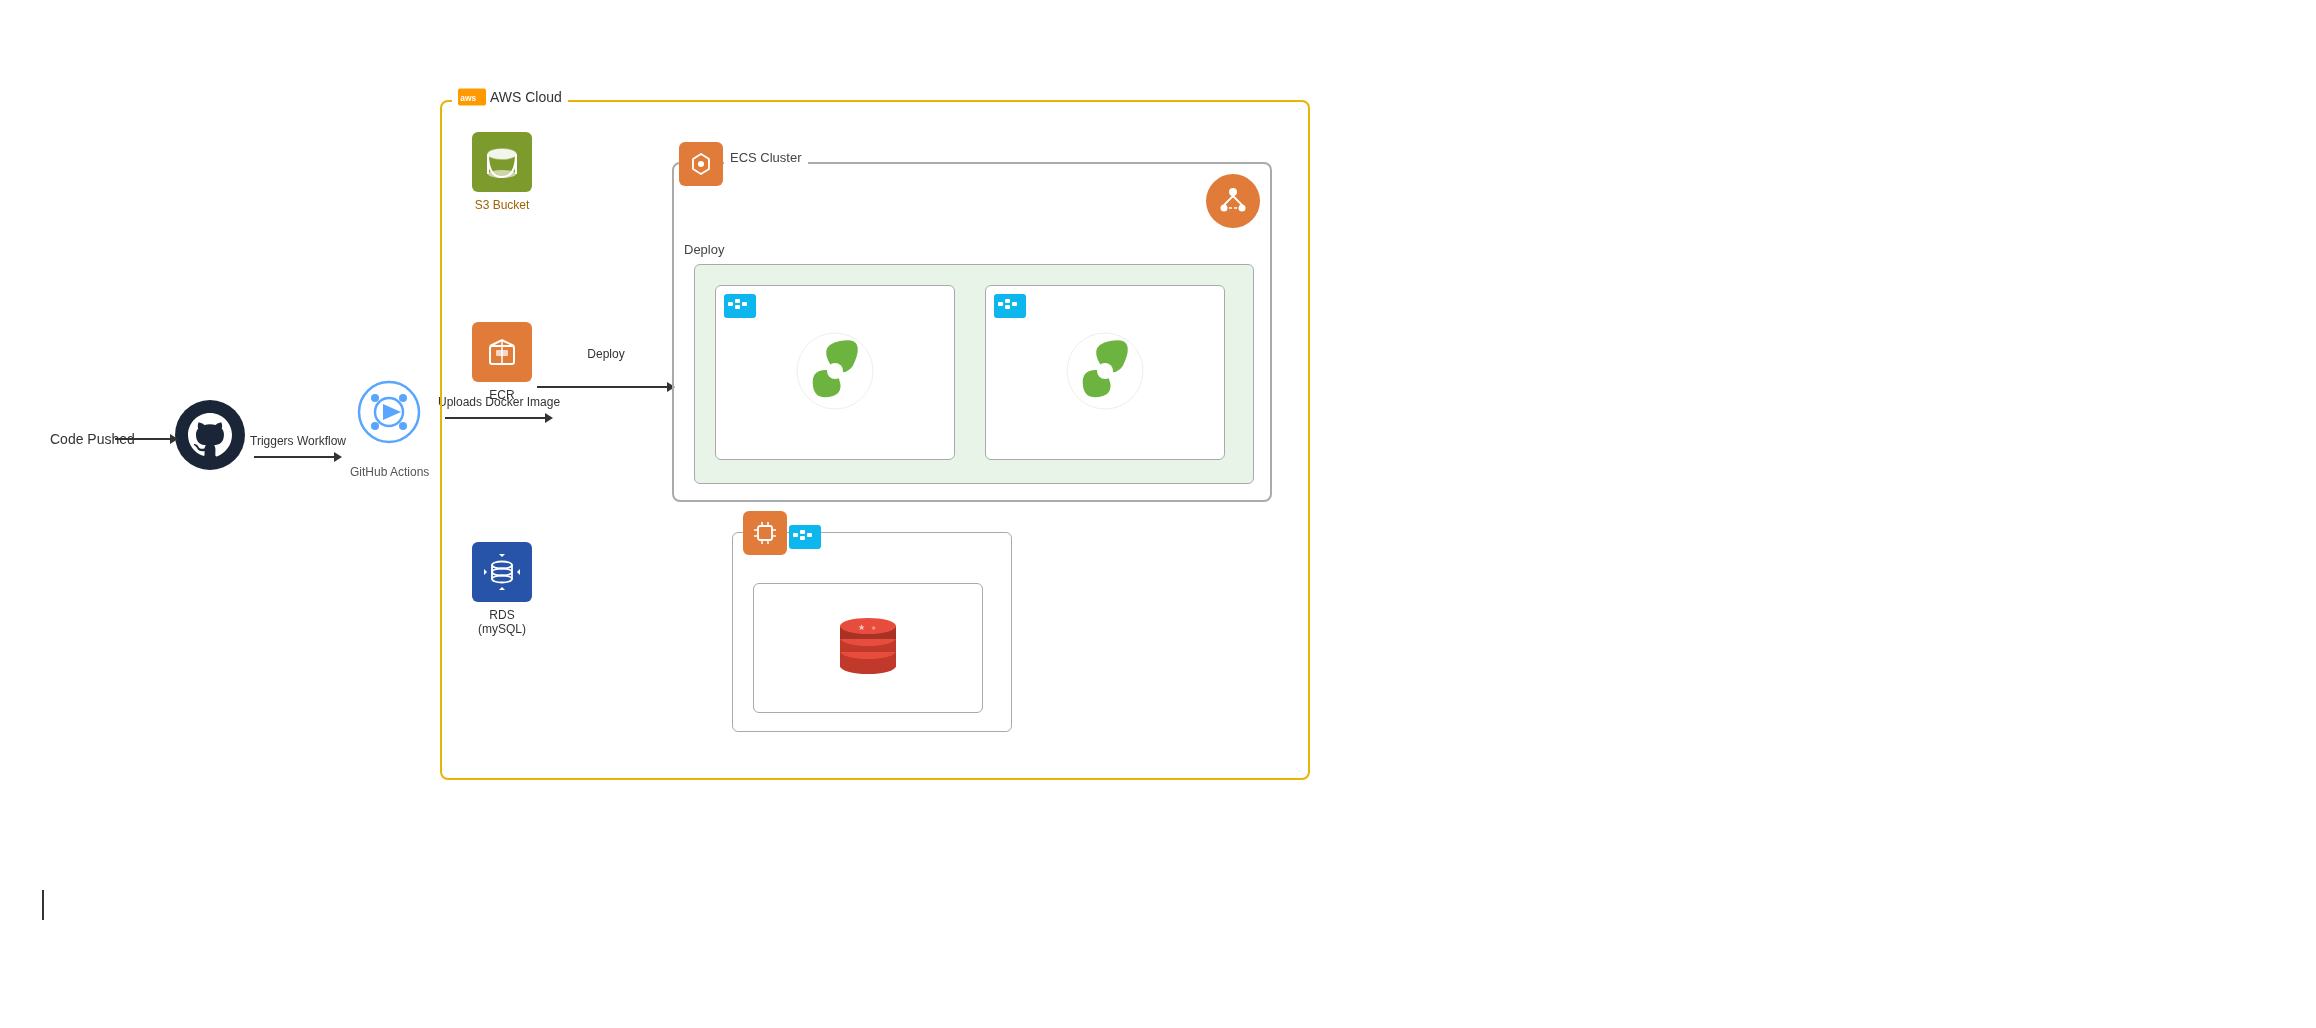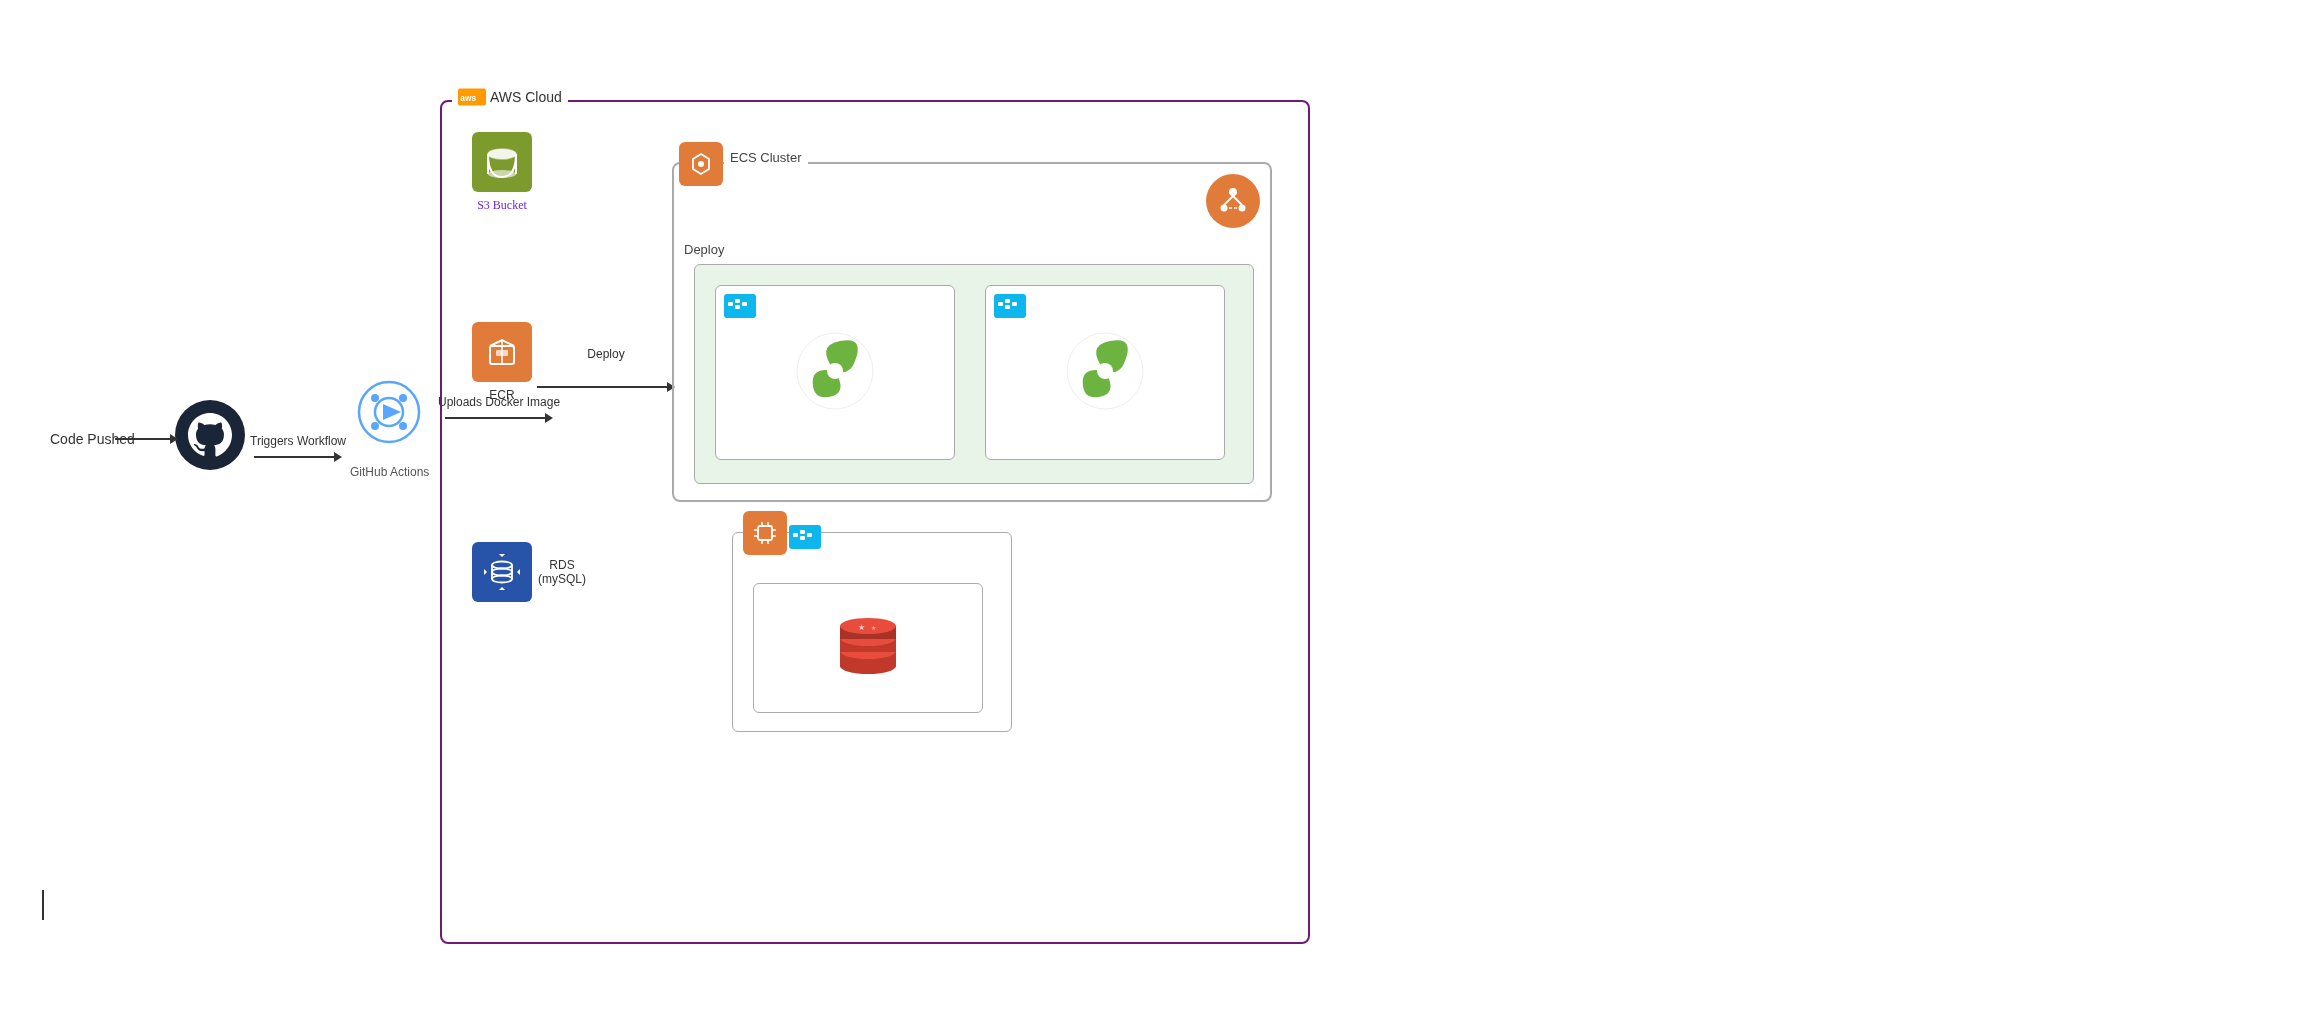--- a/index.html
+++ b/index.html
@@ -19,22 +19,22 @@
       width: 2270px;
       height: 940px;
     }
 
     
     .aws-cloud {
       position: absolute;
       top: 60px;
       left: 420px;
       width: 870px;
-      height: 844px;
-      border: 2px solid #701a75;
+      height: 680px;
+      border: 2px solid #eab308;
       border-radius: 8px;
     }
 
     .aws-badge {
       position: absolute;
       top: -14px;
       left: 10px;
       display: flex;
       align-items: center;
       gap: 4px;
@@ -276,38 +276,38 @@
 
           <ellipse cx="20" cy="12" rx="14" ry="5" fill="white" opacity="0.9"></ellipse>
           <path d="M6 12 Q6 35 20 35 Q34 35 34 12" fill="none" stroke="white" stroke-width="2"></path>
           <line x1="6" y1="12" x2="6" y2="32" stroke="white" stroke-width="2"></line>
           <line x1="34" y1="12" x2="34" y2="32" stroke="white" stroke-width="2"></line>
           <ellipse cx="20" cy="32" rx="14" ry="4" fill="white" opacity="0.6"></ellipse>
 
           <ellipse cx="20" cy="12" rx="14" ry="5" fill="none" stroke="rgba(255,255,255,0.5)" stroke-width="1.5"></ellipse>
         </svg>
       </div>
-      <span style="font-size:12px; color:#6d28d9;font-family:Liberation Serif, serif;">S3 Bucket</span>
+      <span style="font-size:12px; color:#a16207;">S3 Bucket</span>
     </div>
 
     <div style="position:absolute; top:220px; left:30px; display:flex; flex-direction:column; align-items:center; gap:6px;">
       <div class="ecr-icon-wrap">
         <svg width="40" height="40" viewBox="0 0 40 40" fill="white">
 
           <rect x="8" y="14" width="24" height="18" rx="2" fill="none" stroke="white" stroke-width="2"></rect>
           <polyline points="8,14 20,8 32,14" fill="none" stroke="white" stroke-width="2"></polyline>
           <line x1="20" y1="8" x2="20" y2="32" stroke="white" stroke-width="1.5"></line>
           <line x1="8" y1="14" x2="32" y2="14" stroke="white" stroke-width="1.5"></line>
           <rect x="14" y="18" width="12" height="6" rx="1" fill="white" opacity="0.7"></rect>
         </svg>
       </div>
       <span style="font-size:12px; color:#333;">ECR</span>
     </div>
 
-    <div style="position:absolute; top:440px; left:30px; display:flex; flex-direction:row; align-items:center; gap:6px;">
+    <div style="position:absolute; top:440px; left:30px; display:flex; flex-direction:column; align-items:center; gap:6px;">
       <div class="rds-icon-wrap">
         <svg width="40" height="40" viewBox="0 0 40 40" fill="white">
 
           <ellipse cx="20" cy="13" rx="10" ry="3.5" fill="none" stroke="white" stroke-width="1.8"></ellipse>
           <line x1="10" y1="13" x2="10" y2="27" stroke="white" stroke-width="1.8"></line>
           <line x1="30" y1="13" x2="30" y2="27" stroke="white" stroke-width="1.8"></line>
           <ellipse cx="20" cy="27" rx="10" ry="3.5" fill="none" stroke="white" stroke-width="1.8"></ellipse>
           <ellipse cx="20" cy="20" rx="10" ry="3.5" fill="none" stroke="white" stroke-width="1.8"></ellipse>
 
           <polyline points="5,20 2,17 2,23" fill="white"></polyline>

